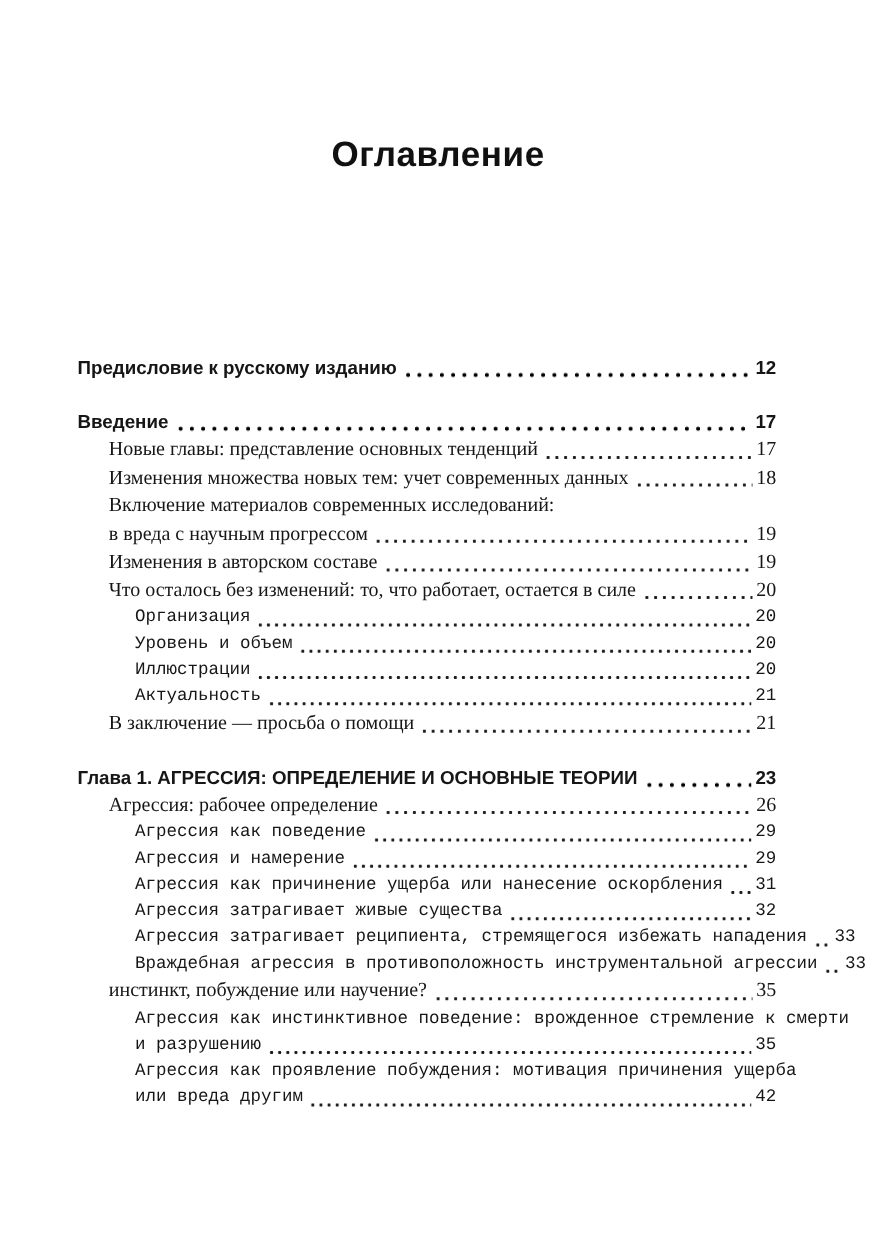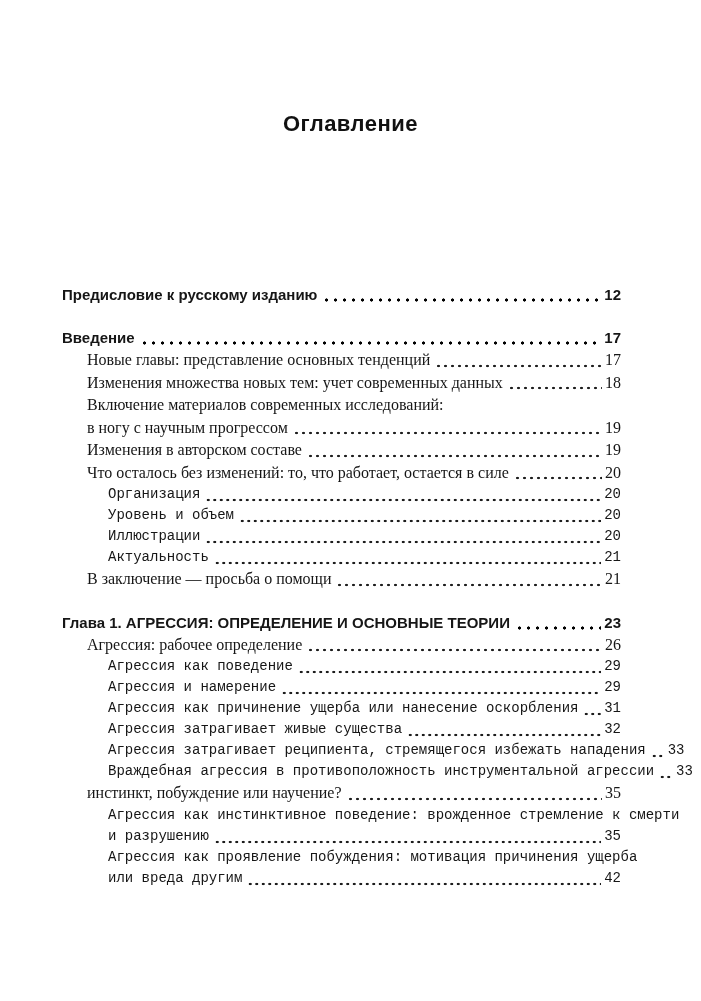--- a/index.html
+++ b/index.html
@@ -21,21 +21,21 @@
     background: #ffffff;
     box-sizing: border-box;
     position: relative;
   }
   .page-title {
     margin: 103px 0 0 0;
     padding: 0;
     text-align: center;
     font-family: "Liberation Sans", sans-serif;
     font-weight: 700;
-    font-size: 22px;
+    font-size: 28px;
     line-height: 42px;
     letter-spacing: 0.5px;
     color: #111111;
   }
   .toc {
     margin-top: 138px;
     padding-left: 62px;
     padding-right: 80px;
   }
   .toc-entry {
@@ -131,21 +131,21 @@
           <span class="toc-text">Изменения множества новых тем: учет современных данных</span>
           <span class="leader"></span>
           <span class="page-num">18</span>
         </div>
       </div>
       <div class="toc-entry level-1">
         <div class="toc-line">
           <span class="toc-text">Включение материалов современных исследований:</span>
         </div>
         <div class="toc-line">
-          <span class="toc-text">в ногу с научным прогрессом</span>
+          <span class="toc-text">в вреда с научным прогрессом</span>
           <span class="leader"></span>
           <span class="page-num">19</span>
         </div>
       </div>
       <div class="toc-entry level-1">
         <div class="toc-line">
           <span class="toc-text">Изменения в авторском составе</span>
           <span class="leader"></span>
           <span class="page-num">19</span>
         </div>

